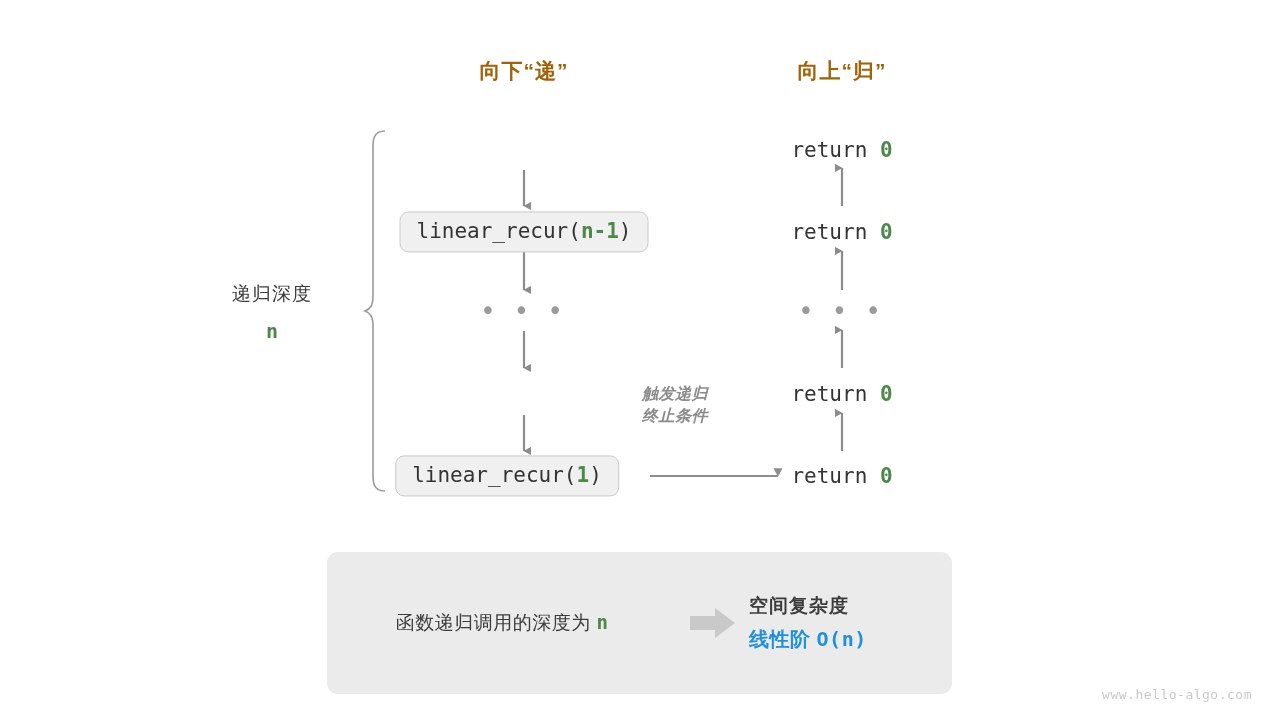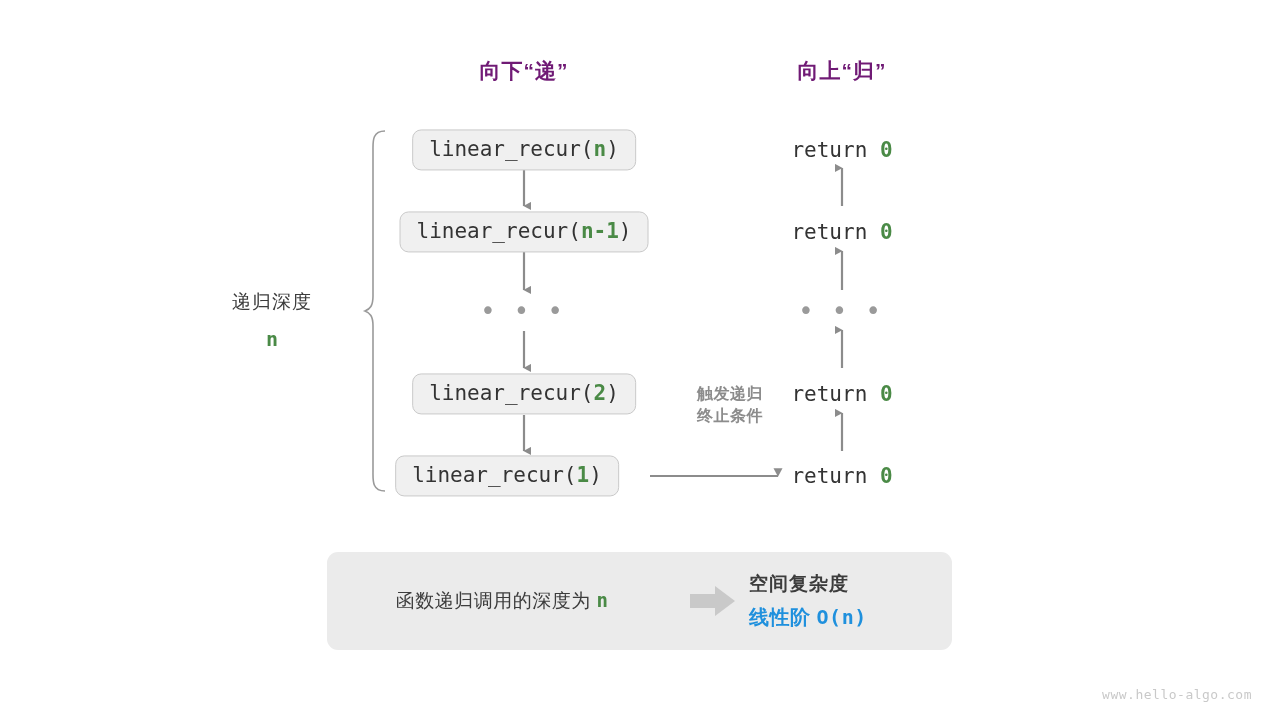--- a/index.html
+++ b/index.html
@@ -16,21 +16,21 @@
     -webkit-font-smoothing: antialiased;
   }
   .stage {
     position: absolute;
     inset: 0;
   }
 
   
   .col-header {
     position: absolute;
-    color: #701a75;
+    color: #a16207;
     font-weight: bold;
     font-size: 21px;
     letter-spacing: 1px;
     white-space: nowrap;
     transform: translateX(-50%);
   }
   #hdr-down { left: 524px; top: 57px; }
   #hdr-up   { left: 842px; top: 57px; }
 
   
@@ -120,21 +120,21 @@
     letter-spacing: 0.5px;
     white-space: nowrap;
   }
 
   
   .summary {
     position: absolute;
     left: 327px;
     top: 552px;
     width: 625px;
-    height: 98px;
+    height: 142px;
     background: #ebebeb;
     border-radius: 11px;
     display: flex;
     align-items: center;
     box-sizing: border-box;
   }
   .summary-left {
     width: 350px;
     text-align: center;
     font-size: 19px;
@@ -230,38 +230,32 @@
 
     <path d="M 385,131
              C 372,131 373,142 373,150
              L 373,296
              C 373,306 370,309 365,311
              C 370,313 373,316 373,326
              L 373,472
              C 373,480 372,491 385,491" fill="none" stroke="#9a9a9a" stroke-width="1.6"></path>
   </svg>
 
-  <div class="depth-label" style="left:272px; top:320px;">
+  <div class="depth-label" style="left:272px; top:312px;">
     <span class="line1">递归深度</span>
     <span class="line2">n</span>
   </div>
 
-  <div class="call-box" style="left:524px; top:150px;">
-    <span>linear_recur(</span><span class="arg">n</span><span>)</span>
-  </div>
 
   <div class="call-box" style="left:524px; top:232px;">
     <span>linear_recur(</span><span class="arg">n-1</span><span>)</span>
   </div>
 
   <div class="ellipsis" style="left:524px; top:311px;">• • •</div>
 
-  <div class="call-box" style="left:524px; top:394px;">
-    <span>linear_recur(</span><span class="arg">2</span><span>)</span>
-  </div>
 
   <div class="call-box" style="left:507px; top:476px;">
     <span>linear_recur(</span><span class="arg">1</span><span>)</span>
   </div>
 
   <div class="ret-label" style="left:842px; top:150px;">
     <span>return</span>
     <span class="val">0</span>
   </div>
 
@@ -275,21 +269,21 @@
   <div class="ret-label" style="left:842px; top:394px;">
     <span>return</span>
     <span class="val">0</span>
   </div>
 
   <div class="ret-label" style="left:842px; top:476px;">
     <span>return</span>
     <span class="val">0</span>
   </div>
 
-  <div class="trigger-note" style="left:730px; top:383px;">
+  <div class="trigger-note" style="left:675px; top:383px;font-style:italic;">
     <div>触发递归</div>
     <div>终止条件</div>
   </div>
 
   <div class="summary">
     <div class="summary-left">
       <div>
         <span>函数递归调用的深度为</span>
         <span class="g">n</span>
       </div>

